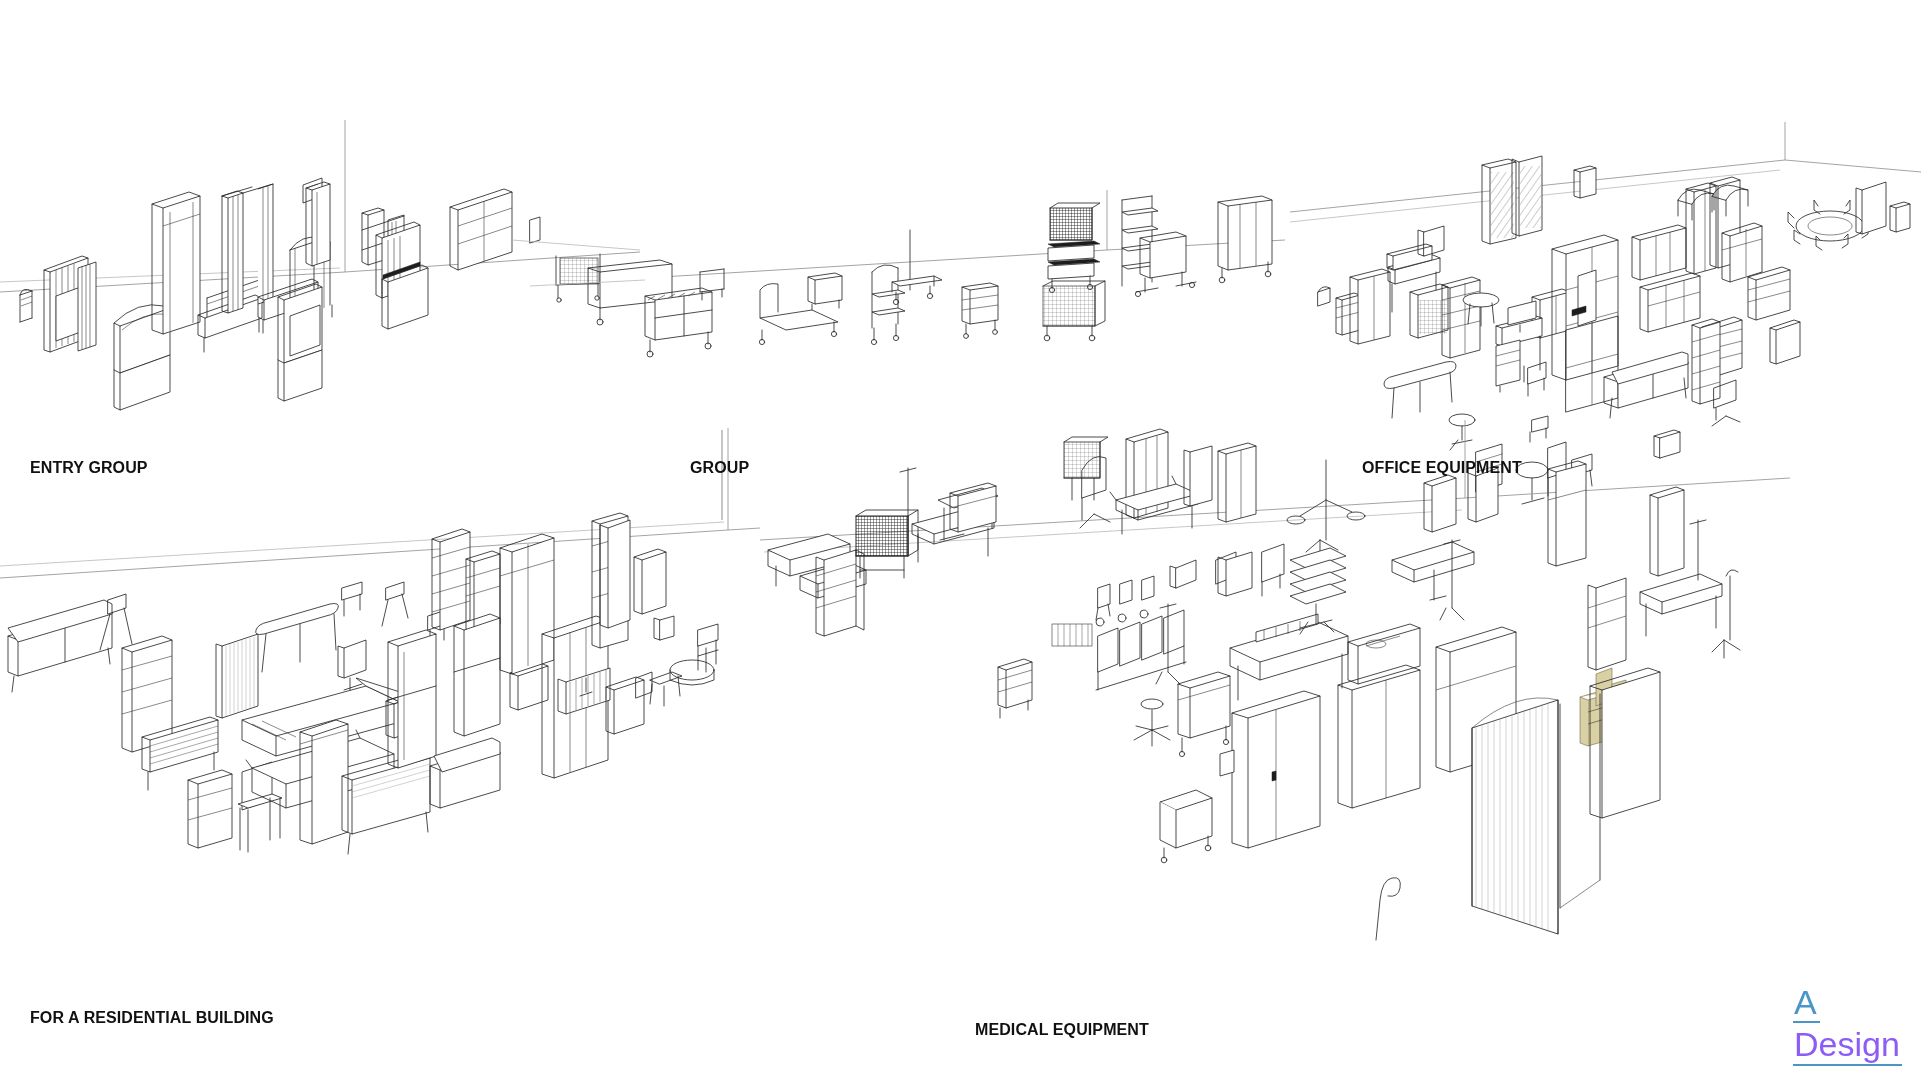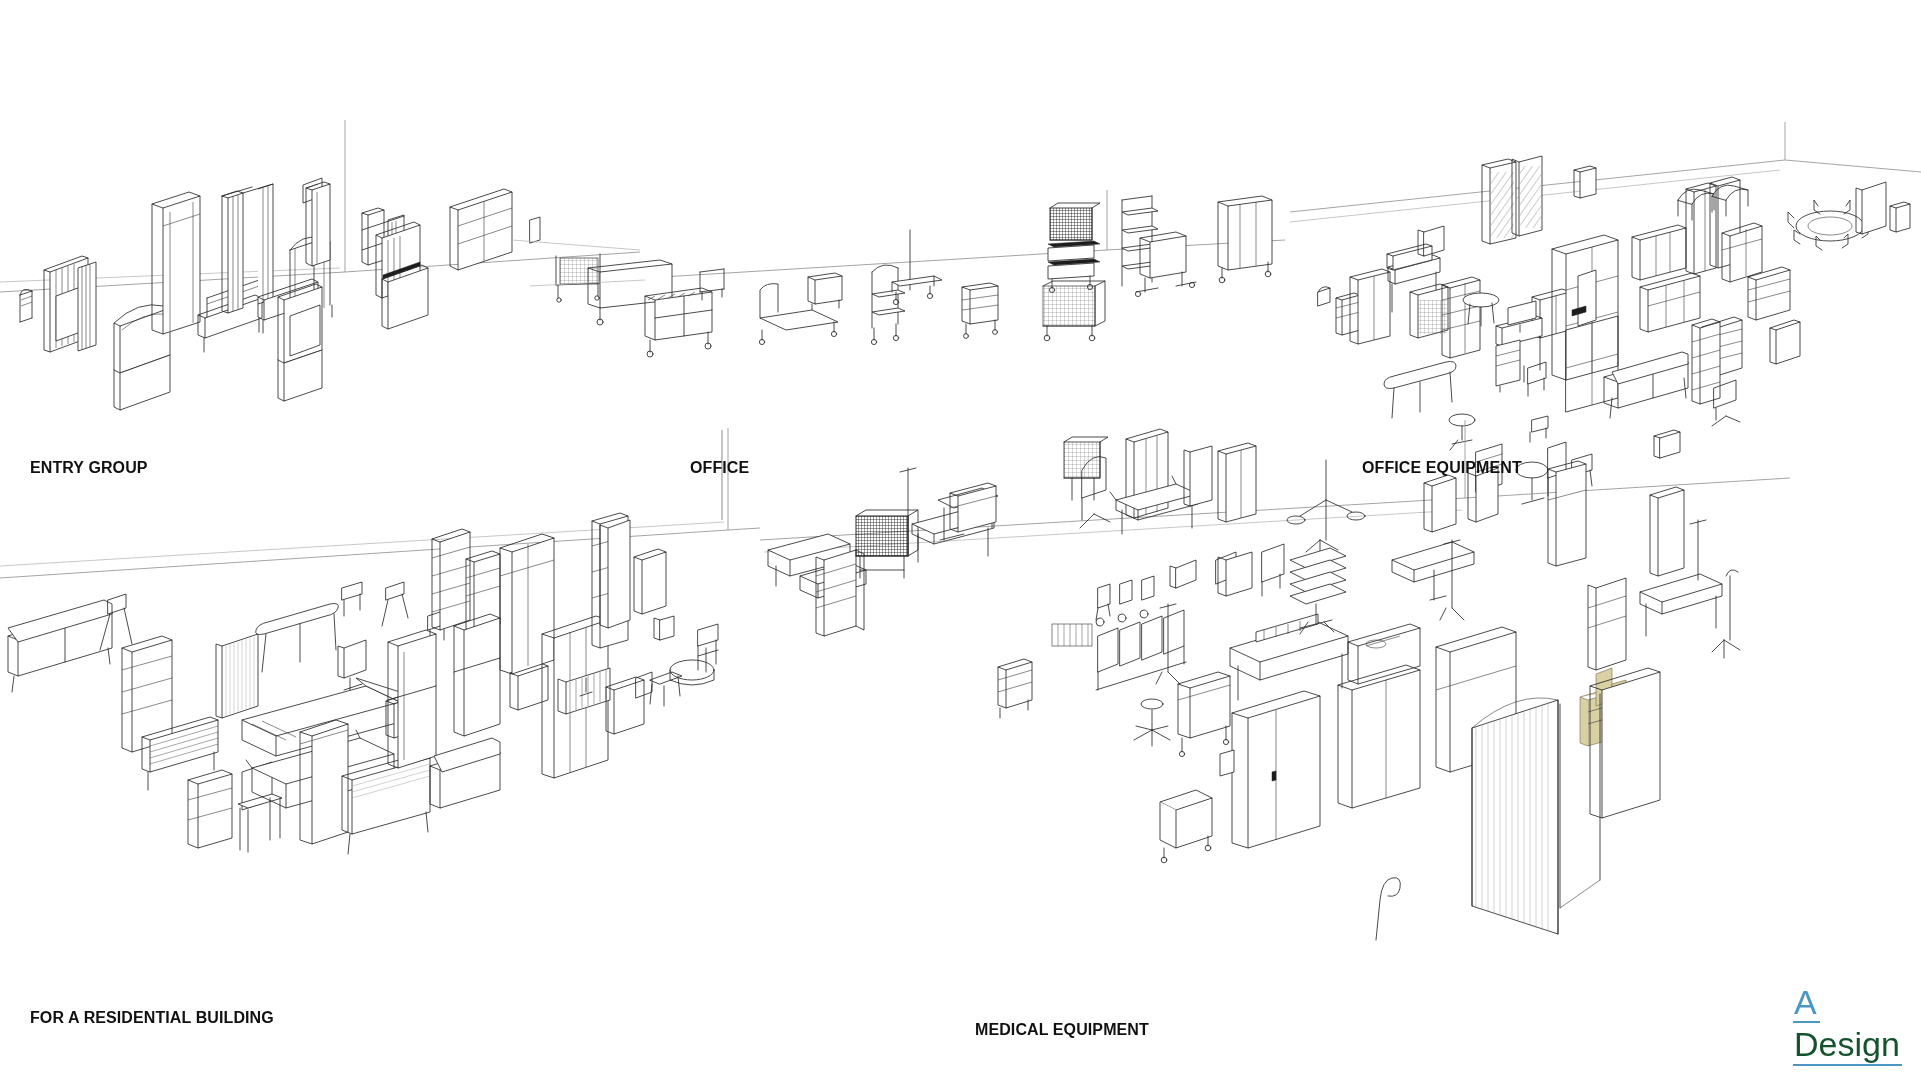--- a/index.html
+++ b/index.html
@@ -37,21 +37,21 @@
   #label-medical{left:975px;top:1010px;margin-top:12px;}
 
   #logo{position:absolute;left:1793px;top:985px;width:115px;height:85px;}
   #logo .logo-a{
     position:absolute;left:0px;top:0px;
     font-size:34px;line-height:1;color:#4a96c6;
     border-bottom:2.5px solid #4a96c6;padding:0 3px 2px 1px;
   }
   #logo .logo-word{
     position:absolute;left:0px;top:42px;
-    font-size:34px;line-height:1;color:#14532d;
+    font-size:34px;line-height:1;color:#8b5cf6;
     border-bottom:2.5px solid #4a96c6;padding:0 2px 3px 1px;
   }
 </style>
 </head>
 <body>
 
 <div id="board">
 
   <svg class="scene" viewBox="0 0 1921 1081">
     <defs>
@@ -1142,21 +1142,21 @@
       </g>
 
       <g>
         <path class="fill-w" d="M1220,754 L1234,750 L1234,772 L1220,776 Z"></path>
       </g>
     </g>
   </svg>
 
   <div id="label-entry" class="group-label">ENTRY GROUP</div>
 
-  <div id="label-carts" class="group-label">OFFICE</div>
+  <div id="label-carts" class="group-label">GROUP</div>
 
   <div id="label-office" class="group-label">OFFICE EQUIPMENT</div>
 
   <div id="label-residential" class="group-label">FOR A RESIDENTIAL BUILDING</div>
 
   <div id="label-medical" class="group-label">MEDICAL EQUIPMENT</div>
 
   <div id="logo">
     <div class="logo-a">A</div>
     <div class="logo-word">Design</div>

